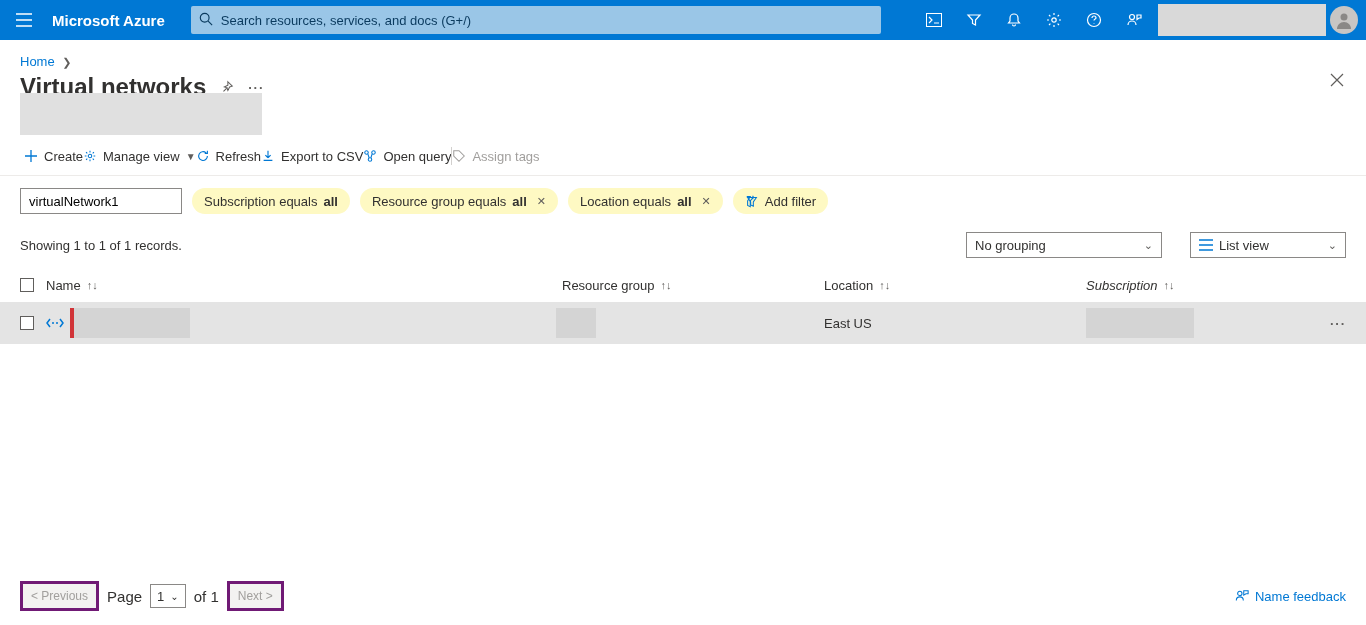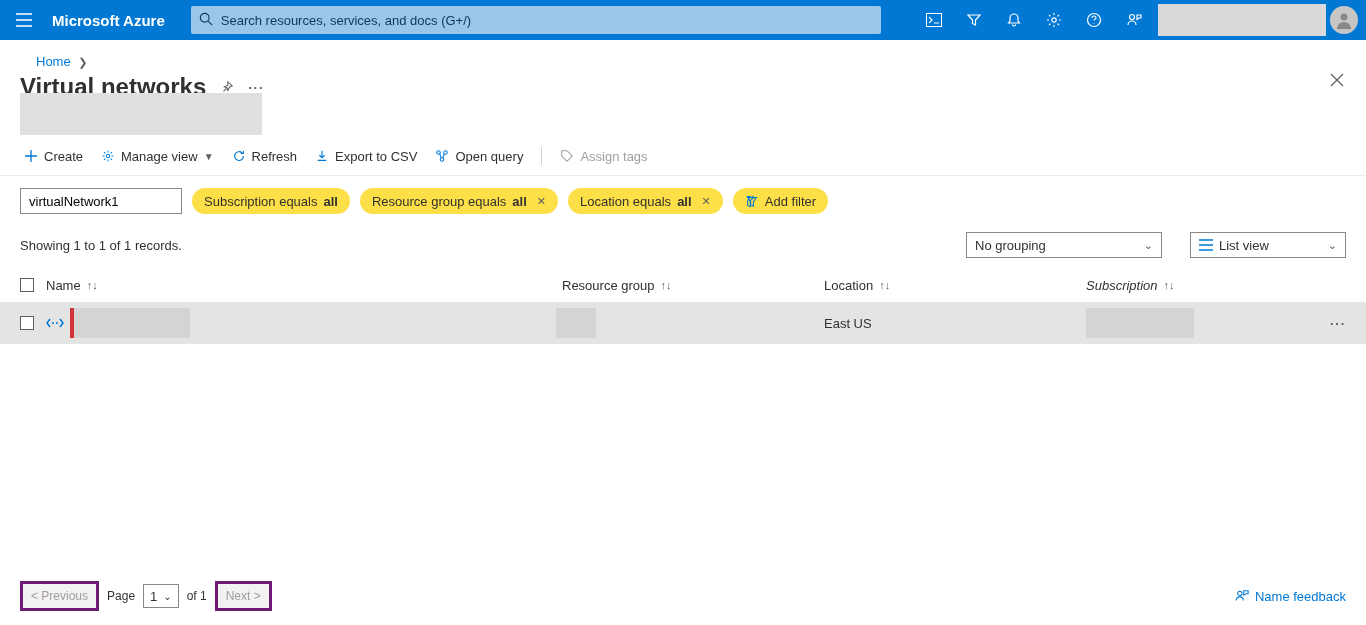--- a/index.html
+++ b/index.html
@@ -13,40 +13,40 @@
   .search::placeholder{color:#0a3a5e;}
   .search-box{position:relative;}
   .search-icon{position:absolute;left:8px;top:6px;color:#0a3a5e;}
   .topbar-spacer{flex:1;}
   .topbar-icons{display:flex;align-items:center;height:40px;}
   .tb-icon{width:40px;height:40px;display:flex;align-items:center;justify-content:center;cursor:pointer;}
   .account-block{width:168px;height:32px;background:#d9d9d9;margin-left:4px;margin-right:4px;}
   .avatar{width:28px;height:28px;border-radius:50%;background:#c8c6c4;display:flex;align-items:center;justify-content:center;margin-right:8px;}
   
   .crumb{padding:14px 20px 4px 20px;}
-  .crumb a{color:#0078d4;text-decoration:none;font-size:13px;margin-left:16px;}
+  .crumb a{color:#0078d4;text-decoration:none;font-size:13px;}
   .crumb-sep{color:#605e5c;padding:0 4px;font-size:11px;}
   
   .title-row{padding:0 20px 0 20px;display:flex;align-items:center;position:relative;}
   .title{font-size:24px;font-weight:600;color:#323130;margin:0;}
   .title-actions{margin-left:14px;display:flex;gap:14px;color:#605e5c;}
   .title-actions span{cursor:pointer;}
   .close-x{position:absolute;right:22px;top:0;font-size:18px;color:#605e5c;cursor:pointer;}
   .subtitle-redact{margin:0 0 8px 20px;width:242px;height:42px;background:#e0e0e0;margin-top:-8px;position:relative;}
   
-  .toolbar{display:flex;align-items:center;gap:18px;padding:4px 20px 10px 24px;border-bottom:1px solid #edebe9;}
+  .toolbar{display:flex;align-items:center;padding:4px 20px 10px 24px;border-bottom:1px solid #edebe9;}
   .tb-btn{display:flex;align-items:center;gap:6px;color:#323130;font-size:13px;cursor:pointer;}
   .tb-btn .ic{color:#0078d4;}
   .tb-btn.disabled{color:#a19f9d;cursor:default;}
   .tb-btn.disabled .ic{color:#a19f9d;}
   .tb-divider{width:1px;height:18px;background:#d2d0ce;}
   
   .filters{display:flex;align-items:center;gap:10px;padding:12px 20px 12px 20px;flex-wrap:wrap;}
   .filter-input{height:26px;width:162px;border:1px solid #8a8886;padding:0 8px;font-size:13px;}
-  .pill{background:#fde047;color:#323130;border-radius:14px;height:26px;display:flex;align-items:center;padding:0 12px;font-size:13px;gap:6px;cursor:pointer;}
+  .pill{background:#fef9c3;color:#323130;border-radius:14px;height:26px;display:flex;align-items:center;padding:0 12px;font-size:13px;gap:6px;cursor:pointer;}
   .pill b{font-weight:600;}
   .pill .x{font-size:11px;color:#605e5c;cursor:pointer;padding-left:4px;}
   .pill .ic{color:#0078d4;}
   
   .record-bar{display:flex;align-items:center;padding:6px 20px 10px 20px;}
   .record-count{color:#323130;}
   .record-spacer{flex:1;}
   .dropdown{height:26px;border:1px solid #8a8886;background:#fff;display:flex;align-items:center;padding:0 8px;min-width:196px;justify-content:space-between;cursor:pointer;margin-left:10px;font-size:13px;}
   .dropdown.small{min-width:156px;margin-left:28px;}
   .dropdown .chev{font-size:11px;color:#605e5c;}
@@ -70,21 +70,21 @@
   .redact{background:#d4d4d4;height:30px;display:inline-block;}
   .redact.r1{width:116px;}
   .redact.r2{width:40px;margin-left:-6px;}
   .redact.r3{width:108px;}
   .row-edge{width:4px;height:42px;background:#00b294;position:absolute;right:0;}
   .row-wrap{position:relative;}
   .more-dots{color:#605e5c;font-weight:bold;letter-spacing:1px;cursor:pointer;}
   
   .footer{position:fixed;bottom:14px;left:0;right:0;padding:0 20px;display:flex;align-items:center;}
   .page-btn{border:3px solid #701a75;background:#f3f2f1;color:#a19f9d;height:24px;padding:12px 8px;font-size:12px;display:flex;align-items:center;cursor:default;}
-  .page-text{margin:0 8px;font-size:12px;}
+  .page-text{margin:0 8px;font-size:15px;}
   .page-select{border:1px solid #8a8886;height:24px;padding:0 6px;display:flex;align-items:center;gap:6px;cursor:pointer;}
   .feedback{margin-left:auto;color:#0078d4;display:flex;align-items:center;gap:6px;cursor:pointer;font-size:13px;}
   svg{display:block;}
 </style>
 </head>
 <body>
 
 <div class="topbar">
   <div class="hamburger">
     <svg width="16" height="14" viewBox="0 0 16 14">

